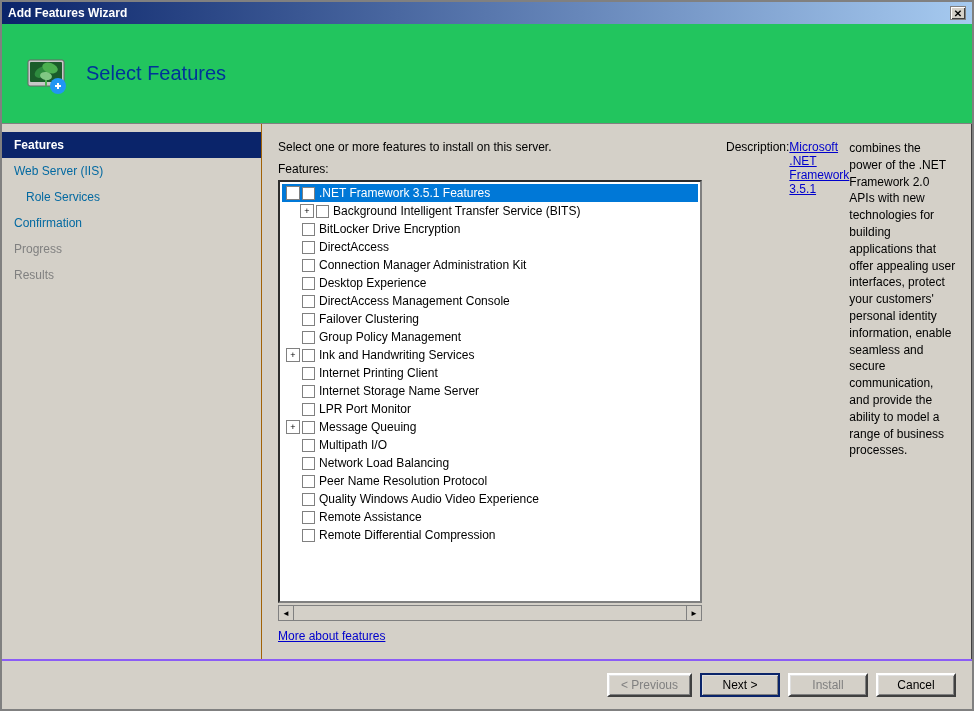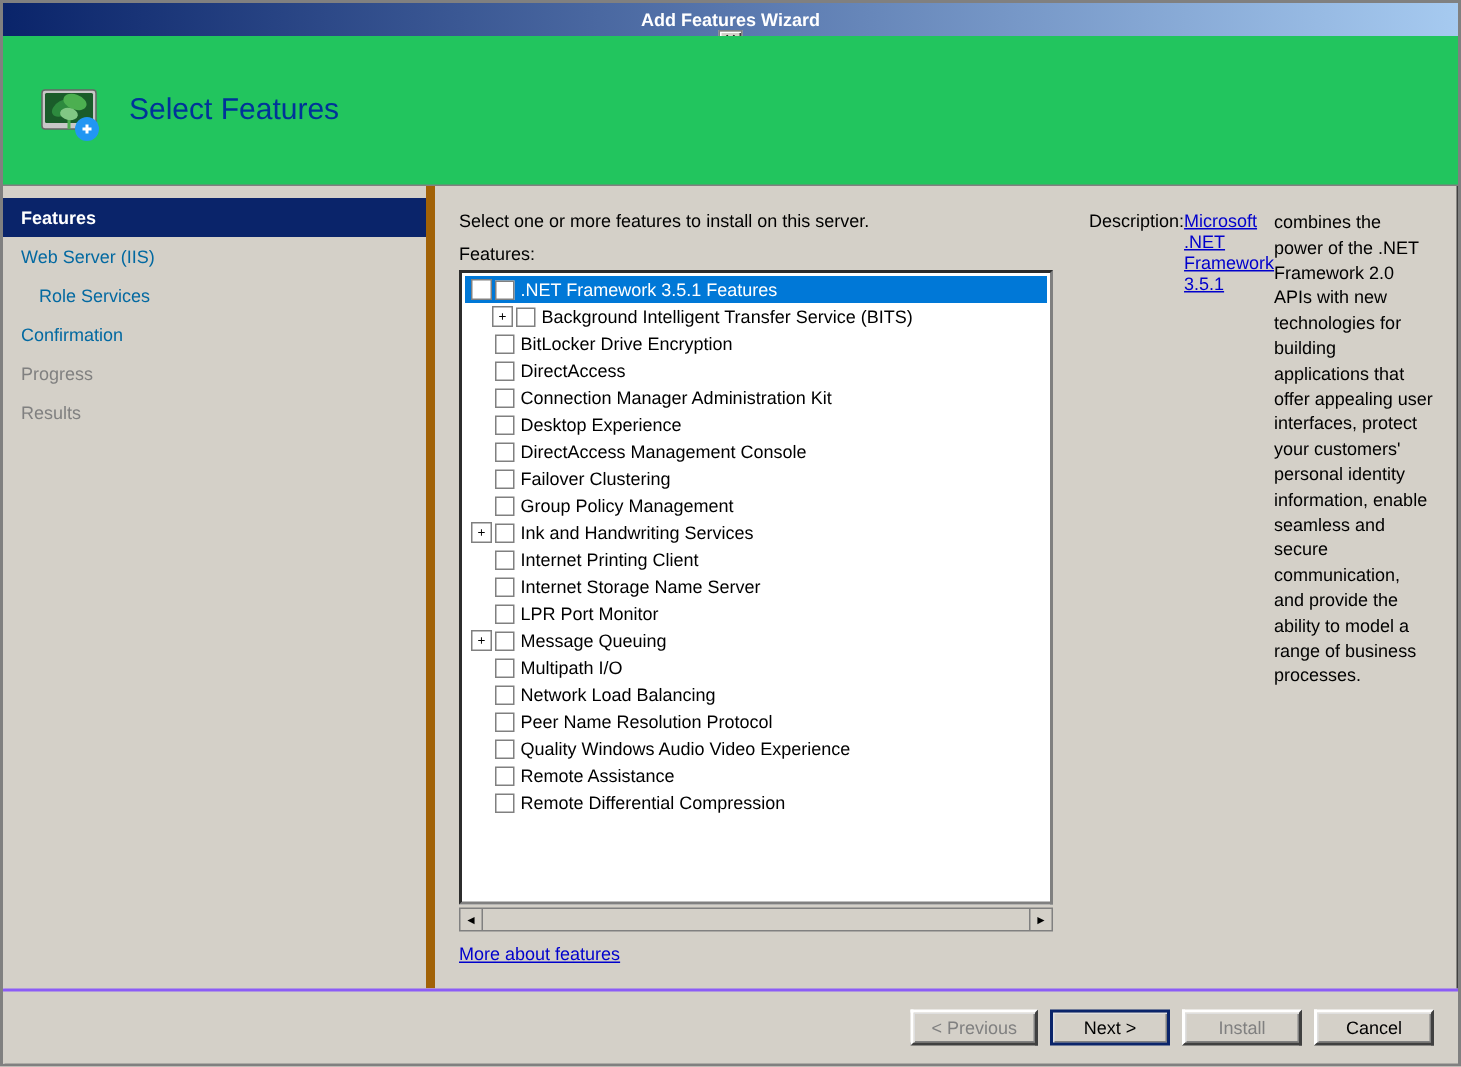--- a/index.html
+++ b/index.html
@@ -23,21 +23,20 @@
       flex-direction: column;
     }
     .title-bar {
       background: linear-gradient(to right, #0a246a, #a6caf0);
       color: white;
       padding: 4px 6px;
       display: flex;
       align-items: center;
       justify-content: space-between;
       height: 22px;
-      flex-direction: column;
     }
     .title-bar-title {
       font-size: 12px;
       font-weight: bold;
     }
     .title-bar-close {
       width: 16px;
       height: 14px;
       background: #d4d0c8;
       border: 1px solid #808080;
@@ -73,24 +72,24 @@
       font-size: 20px;
       font-weight: normal;
       color: #003399;
     }
     .main-area {
       display: flex;
       flex: 1;
       overflow: hidden;
     }
     .sidebar {
-      width: 288px;
+      width: 260px;
       background: #d4d0c8;
       padding: 8px 0;
-      border-right: 6px solid #a16207;
+      border-right: 1px solid #a16207;
     }
     .sidebar-item {
       padding: 6px 12px;
       cursor: default;
       color: #0369a1;
       font-size: 12px;
     }
     .sidebar-item.active {
       background: #0a246a;
       color: white;

